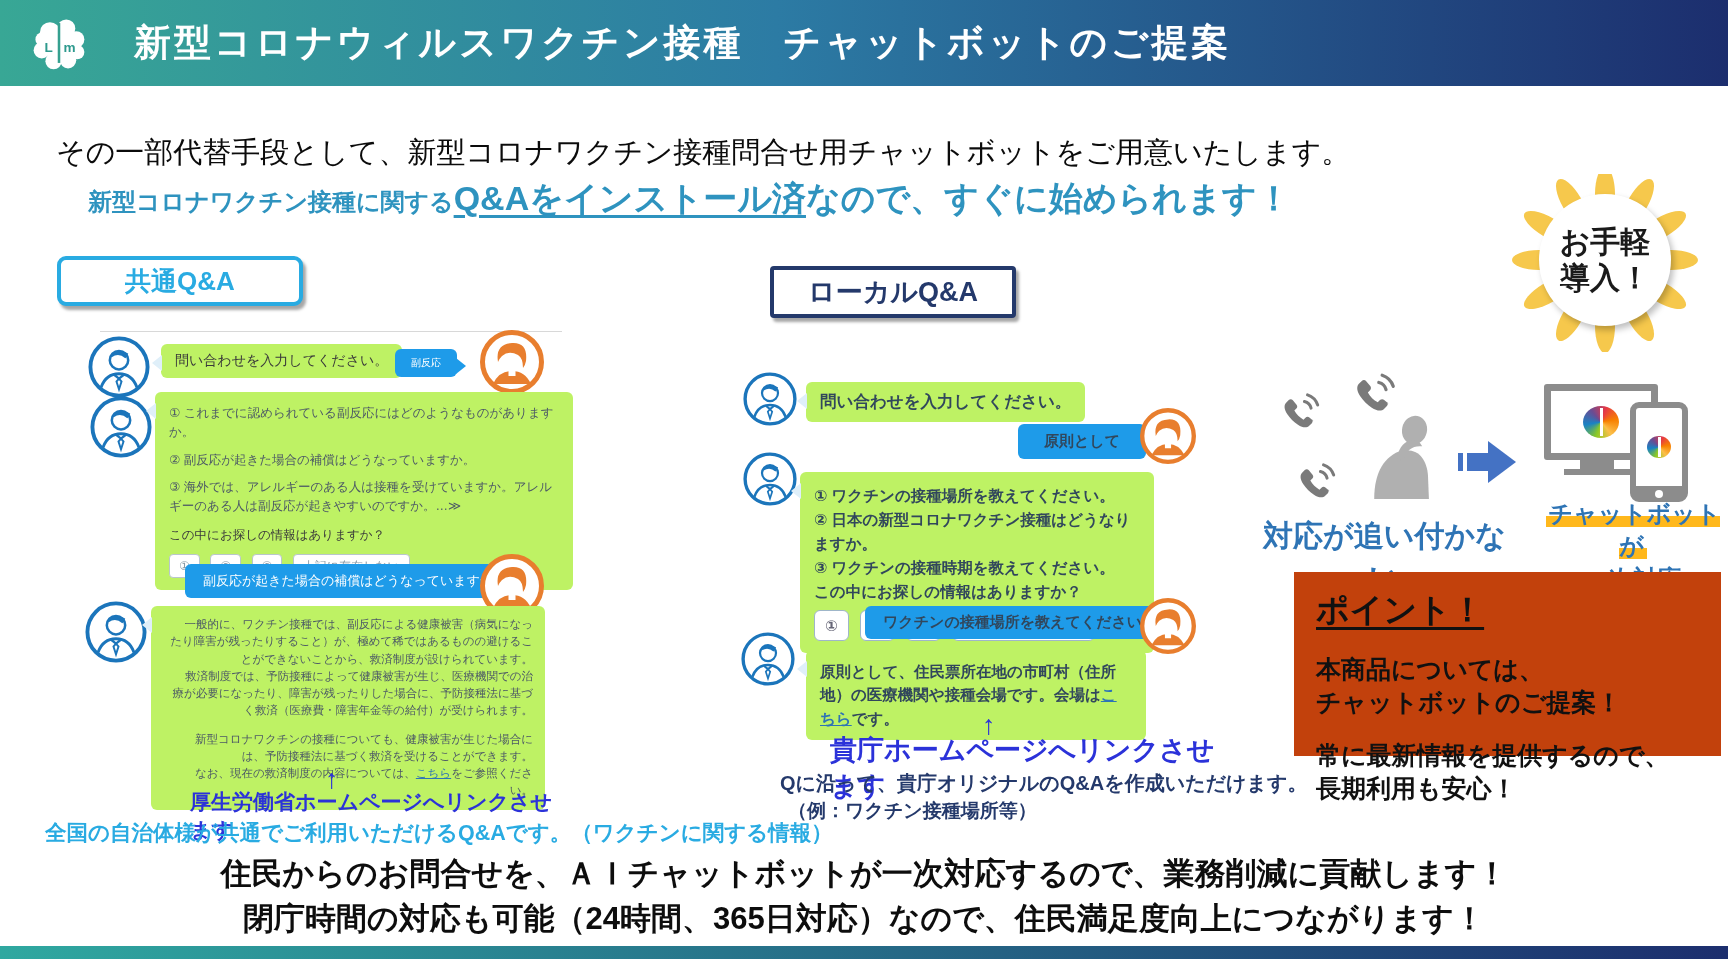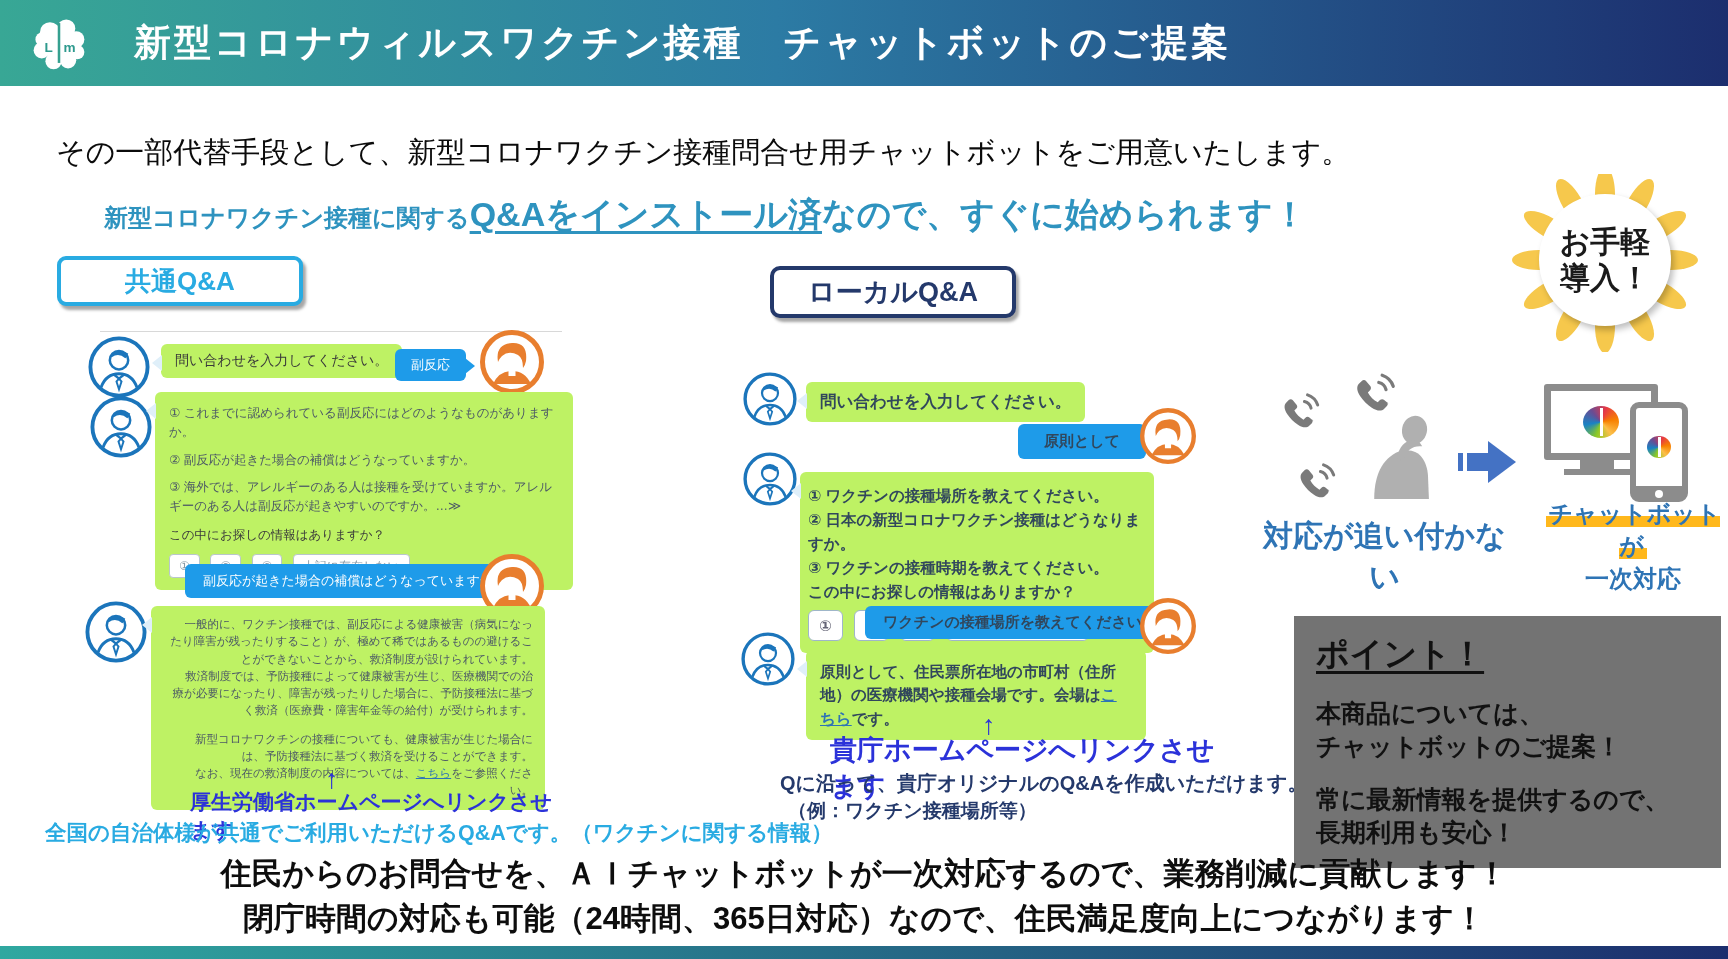--- a/index.html
+++ b/index.html
@@ -8,39 +8,39 @@
 
   
   .topbar{position:absolute;left:0;top:0;width:100%;height:86px;
           background:linear-gradient(90deg,#38A795 0%,#2C7BA4 45%,#1C2E6E 100%);
           display:flex;align-items:center;}
   .logo{width:58px;height:58px;margin-left:30px;flex:0 0 auto;}
   .topbar h1{color:#fff;font-size:37px;font-weight:bold;margin:0 0 0 46px;letter-spacing:3px;}
 
   
   .intro{position:absolute;top:94px;left:56px;margin:0;font-size:29px;color:#0b0b0b;line-height:1.33;}
-  .highlight{position:absolute;top:176px;left:88px;margin:16px;color:#2E93BF;font-weight:bold;}
+  .highlight{position:absolute;top:176px;left:88px;margin:0;color:#2E93BF;font-weight:bold;}
   .hl-small{font-size:24px;}
   .hl-big{font-size:34px;}
   .hl-underline{text-decoration:underline;text-underline-offset:5px;text-decoration-thickness:3px;}
 
   
   .badge{position:absolute;left:1508px;top:174px;width:200px;height:178px;}
   .badge svg{position:absolute;left:0;top:0;}
   .badge-circle{position:absolute;left:31px;top:20px;width:132px;height:132px;background:#fff;
     border-radius:50%;box-shadow:3px 4px 6px rgba(0,0,0,.25);display:flex;flex-direction:column;
     align-items:center;justify-content:center;font-size:30px;font-weight:bold;color:#1a1a1a;line-height:1.2;}
 
   
   .qa-heading{position:absolute;background:#fff;display:flex;align-items:center;justify-content:center;
               font-weight:bold;box-shadow:3px 4px 3px rgba(0,0,0,.35);}
   .qa-heading.common{left:57px;top:256px;width:238px;height:42px;border:4px solid #29ABE2;
                      border-radius:9px;color:#29ABE2;font-size:26px;}
   .qa-heading.local{left:770px;top:266px;width:238px;height:44px;border:4px solid #24396B;
-                    border-radius:10px;color:#24396B;font-size:27px;}
+                    border-radius:4px;color:#24396B;font-size:27px;}
   .left-divider{position:absolute;left:100px;top:331px;width:462px;height:1px;background:#d8d8d8;}
 
   
   .chat{position:absolute;}
   .avatar{position:absolute;}
   .avatar svg{display:block;width:100%;height:auto;}
   .bub{position:absolute;border-radius:6px;color:#3a3a3a;box-sizing:border-box;}
   .bub.bot{background:#bef264;}
   .bub.bot::before{content:"";position:absolute;left:-9px;top:11px;border:8px solid transparent;
                    border-right:10px solid #DFEFF9;border-left:0;}
@@ -50,21 +50,21 @@
   .chip{display:inline-block;border:1.5px solid #b9c6cc;background:#fff;color:#8a9aa5;
         border-radius:4px;padding:2px 9px;margin-right:7px;font-size:12px;}
   .mock-link{color:#2E74B5;text-decoration:underline;}
   .up-arrow{position:absolute;font-size:27px;font-weight:bold;color:#2B32D9;}
   .link-note{position:absolute;font-weight:bold;color:#2B32D9;}
 
   
   .chat-left{left:85px;top:336px;width:487px;height:440px;}
   .cl-bot1{left:3px;top:0;width:62px;}
   .cl-bub1{left:76px;top:8px;font-size:14px;padding:8px 14px;}
-  .cl-user1{left:310px;top:13px;font-size:13px;padding:7px 16px;}
+  .cl-user1{left:310px;top:13px;font-size:10px;padding:7px 16px;}
   .cl-orange1{left:395px;top:-6px;width:64px;}
   .cl-bot2{left:5px;top:60px;width:62px;}
   .cl-bub2{left:70px;top:56px;width:418px;font-size:12.5px;line-height:1.5;padding:12px 14px;color:#4d5a66;}
   .cl-bub2 .qa-item{margin-bottom:9px;}
   .cl-bub2 .qa-question{margin-top:10px;color:#3a3a3a;}
   .cl-bub2 .chip-row{margin-top:9px;}
   .cl-user2{left:100px;top:228px;font-size:13px;padding:8px 18px;}
   .cl-orange2{left:395px;top:218px;width:64px;}
   .cl-bot3{left:0;top:265px;width:62px;}
   .cl-bub3{left:66px;top:270px;width:394px;font-size:11.5px;line-height:1.5;padding:10px 12px;color:#4d5a66;}
@@ -75,21 +75,21 @@
   .common-footnote{position:absolute;left:45px;top:818px;font-size:21.5px;color:#29ABE2;font-weight:bold;}
 
   
   .chat-mid{left:700px;top:360px;width:520px;height:470px;}
   .chat-mid .bub{color:#31475c;}
   .cm-bot1{left:43px;top:12px;width:54px;}
   .cm-bub1{left:106px;top:22px;font-size:16.5px;padding:9px 14px;font-weight:bold;color:#3f5166;}
   .cm-user1{left:318px;top:64px;font-size:15px;padding:8px 26px;font-weight:bold;}
   .cm-orange1{left:440px;top:48px;width:56px;}
   .cm-bot2{left:43px;top:92px;width:54px;}
-  .cm-bub2{left:100px;top:112px;width:354px;font-size:15.5px;line-height:1.55;padding:12px 8px;font-weight:bold;color:#3f5166;}
+  .cm-bub2{left:100px;top:112px;width:354px;font-size:15.5px;line-height:1.55;padding:12px 14px;font-weight:bold;color:#3f5166;}
   .cm-bub2 .chip{font-size:15px;padding:3px 10px;border-radius:6px;color:#667;border-color:#9fb6c9;}
   .cm-bub2 .chip-row{margin-top:6px;}
   .cm-user2{left:165px;top:246px;font-size:15px;padding:7px 18px;font-weight:bold;}
   .cm-orange2{left:440px;top:238px;width:56px;}
   .cm-bot3{left:41px;top:272px;width:54px;}
   .cm-bub3{left:106px;top:290px;width:340px;font-size:15.5px;line-height:1.5;padding:10px 14px;font-weight:bold;color:#3f5166;}
   .cm-arrow{left:282px;top:350px;}
   .cm-linknote{left:130px;top:372px;font-size:27px;}
   .cm-foot1{position:absolute;left:780px;top:770px;font-size:20px;color:#24396B;font-weight:bold;}
   .cm-foot2{position:absolute;left:788px;top:798px;font-size:19px;color:#24396B;font-weight:bold;}
@@ -117,22 +117,22 @@
   .brain{border-radius:50%;position:relative;
          background:conic-gradient(from 20deg,#e63946,#f77f00,#fcbf49,#8ac926,#1982c4,#6a4c93,#e63946);}
   .brain::after{content:"";position:absolute;left:50%;top:6%;bottom:6%;width:3px;margin-left:-1.5px;background:#fff;}
   .brain.b-lg{width:36px;height:32px;}
   .brain.b-sm{width:24px;height:22px;}
   .solution-label{position:absolute;left:1538px;top:498px;width:190px;text-align:center;
                   font-size:24px;font-weight:bold;color:#2E74B5;line-height:1.35;}
   .hl-bar{background:linear-gradient(transparent 58%,#FFB81C 58%);padding:0 3px;}
 
   
-  .point-box{position:absolute;left:1294px;top:572px;width:427px;height:252px;background:#737373;
-             box-sizing:border-box;padding:16px 22px;margin-top:44px;}
+  .point-box{position:absolute;left:1294px;top:572px;width:427px;height:184px;background:#c2410c;
+             box-sizing:border-box;padding:16px 22px;}
   .point-title{font-size:33px;font-weight:bold;color:#111;text-decoration:underline;
                text-underline-offset:6px;margin:0;}
   .point-p{font-size:25px;font-weight:bold;color:#111;line-height:1.32;margin:20px 0 0 0;}
 
   
   .footer{position:absolute;left:0;top:852px;width:100%;text-align:center;font-size:31px;
           font-weight:bold;color:#0d0d0d;line-height:1.45;}
   .bottombar{position:absolute;left:0;bottom:0;width:100%;height:13px;
              background:linear-gradient(90deg,#2FA8A0,#1C2E6E);}
 </style>

